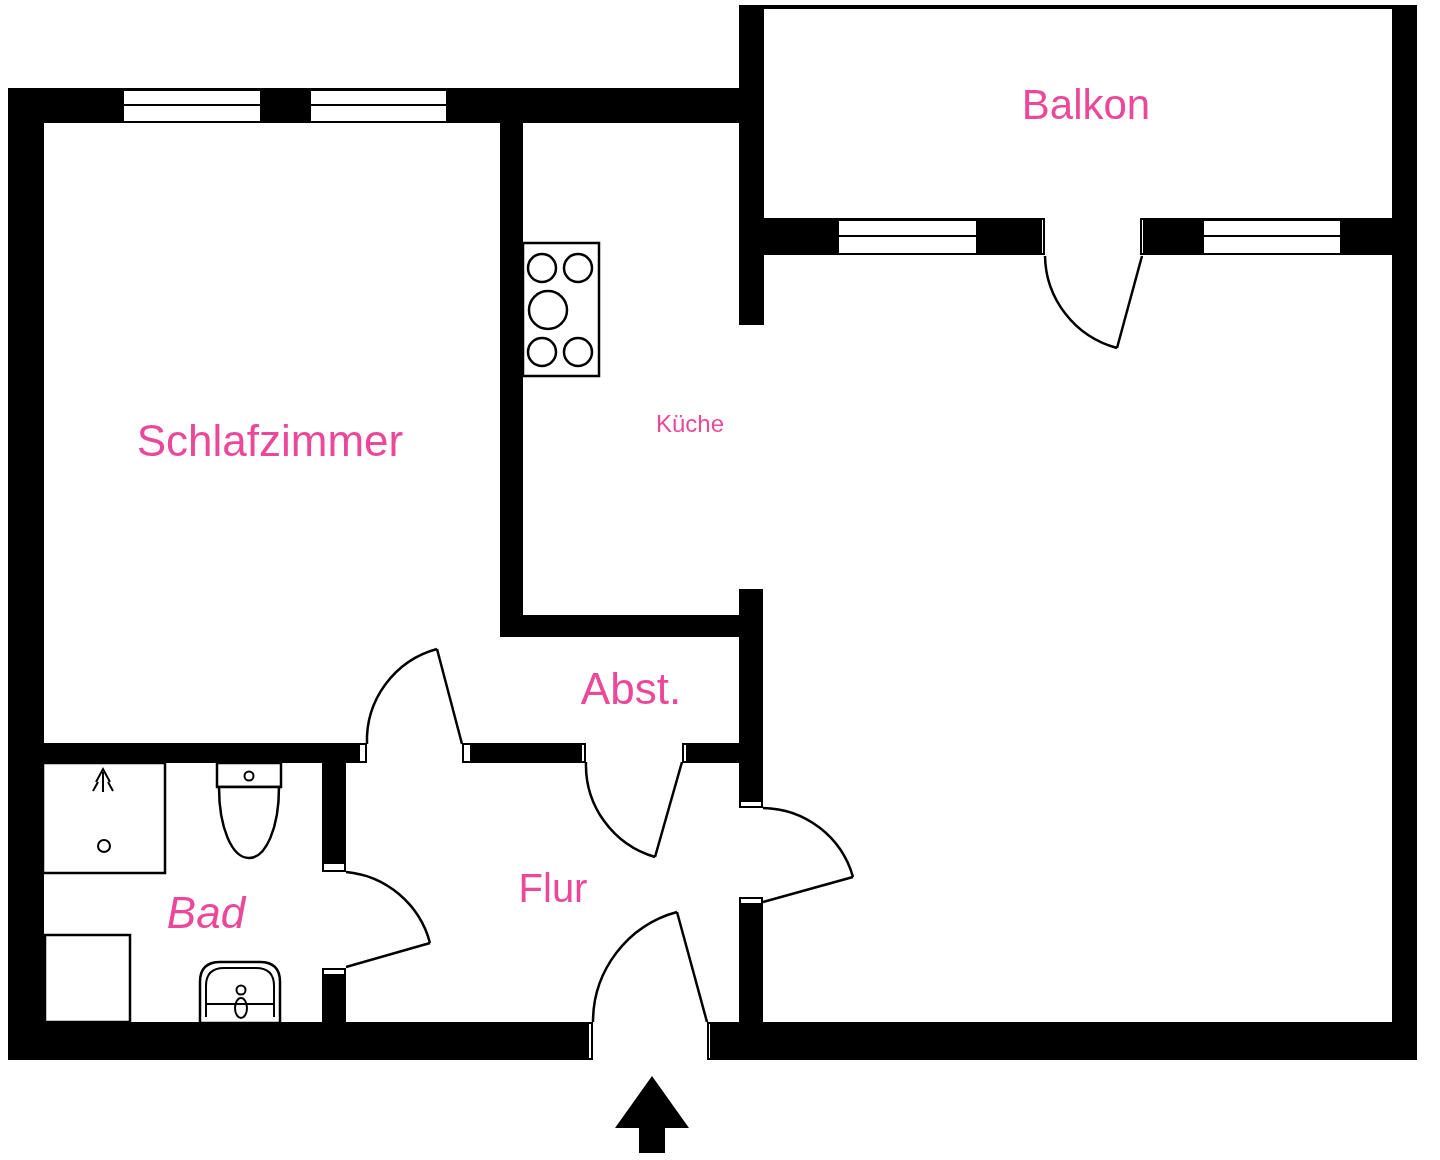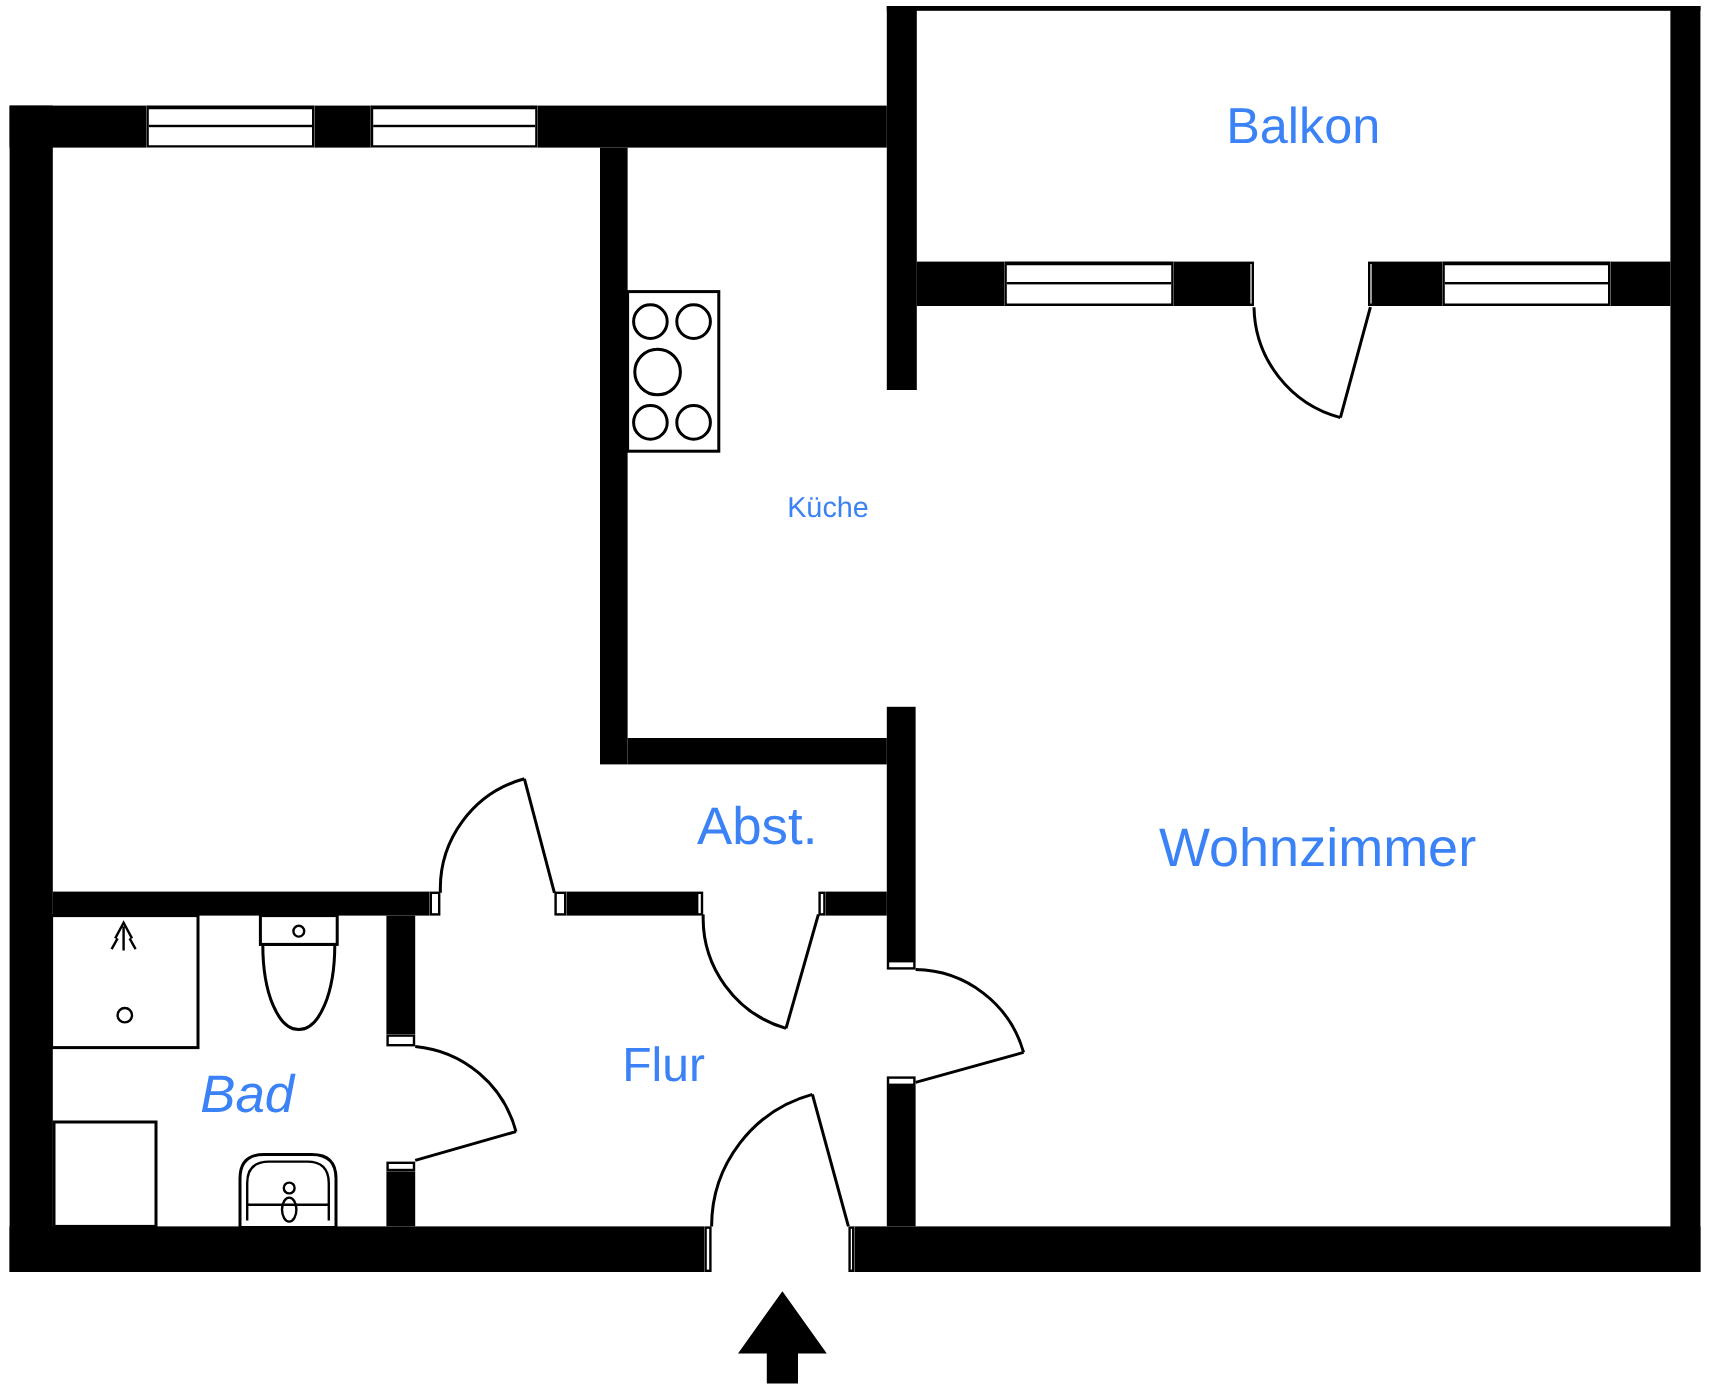--- a/index.html
+++ b/index.html
@@ -2,21 +2,21 @@
 <html><head>
 <meta charset="utf-8">
 <style>
   html,body{margin:0;padding:0;background:#fff;}
   .plan{position:relative;width:1440px;height:1160px;background:#fff;overflow:hidden;
         font-family:"Liberation Sans",sans-serif;}
   .wall{position:absolute;background:#000;}
   .jamb{position:absolute;background:#fff;border:2px solid #000;box-sizing:border-box;}
   .window{position:absolute;background:#fff;border:2px solid #000;border-top-width:3px;box-sizing:border-box;}
   .mull{position:absolute;left:0;right:0;height:2px;background:#000;}
-  .room-label{position:absolute;transform:translate(-50%,-50%);color:#3b82f6;white-space:nowrap;line-height:1;}
+  .room-label{position:absolute;transform:translate(-50%,-50%);color:#ec4899;white-space:nowrap;line-height:1;}
   svg.overlay{position:absolute;left:0;top:0;}
 </style>
 </head>
 <body>
 
 <div class="plan">
 
   <div class="wall" style="left:8px;top:88px;width:36px;height:972px;"></div>
   <div class="wall" style="left:8px;top:88px;width:114px;height:35px;"></div>
   <div class="wall" style="left:262px;top:88px;width:47px;height:35px;"></div>
@@ -130,20 +130,20 @@
       <path d="M 200 1023 L 200 982 Q 200 962 220 962 L 260 962 Q 280 962 280 982 L 280 1023 Z"></path>
       <path d="M 206 1017 L 206 986 Q 206 968 224 968 L 256 968 Q 274 968 274 986 L 274 1017" stroke-width="2"></path>
       <path d="M 206 1004 L 274 1004" stroke-width="2"></path>
       <circle cx="241" cy="990" r="4.5" stroke-width="2"></circle>
       <ellipse cx="241" cy="1008" rx="6" ry="10" stroke-width="2"></ellipse>
     </g>
 
     <polygon points="652,1076 689,1128 665,1128 665,1153 639,1153 639,1128 615,1128" fill="#000"></polygon>
   </svg>
 
+  <div class="room-label" style="left:270px;top:441px;font-size:44px;">Schlafzimmer</div>
   <div class="room-label" style="left:690px;top:424px;font-size:24px;">Küche</div>
   <div class="room-label" style="left:1086px;top:105px;font-size:42px;">Balkon</div>
-  <div class="room-label" style="left:1098px;top:706px;font-size:45px;">Wohnzimmer</div>
   <div class="room-label" style="left:631px;top:689px;font-size:44px;">Abst.</div>
   <div class="room-label" style="left:206px;top:913px;font-size:44px;font-style:italic;">Bad</div>
   <div class="room-label" style="left:533px;top:888px;font-size:40px;margin-left:20px;">Flur</div>
 
 </div>
 
 </body></html>

